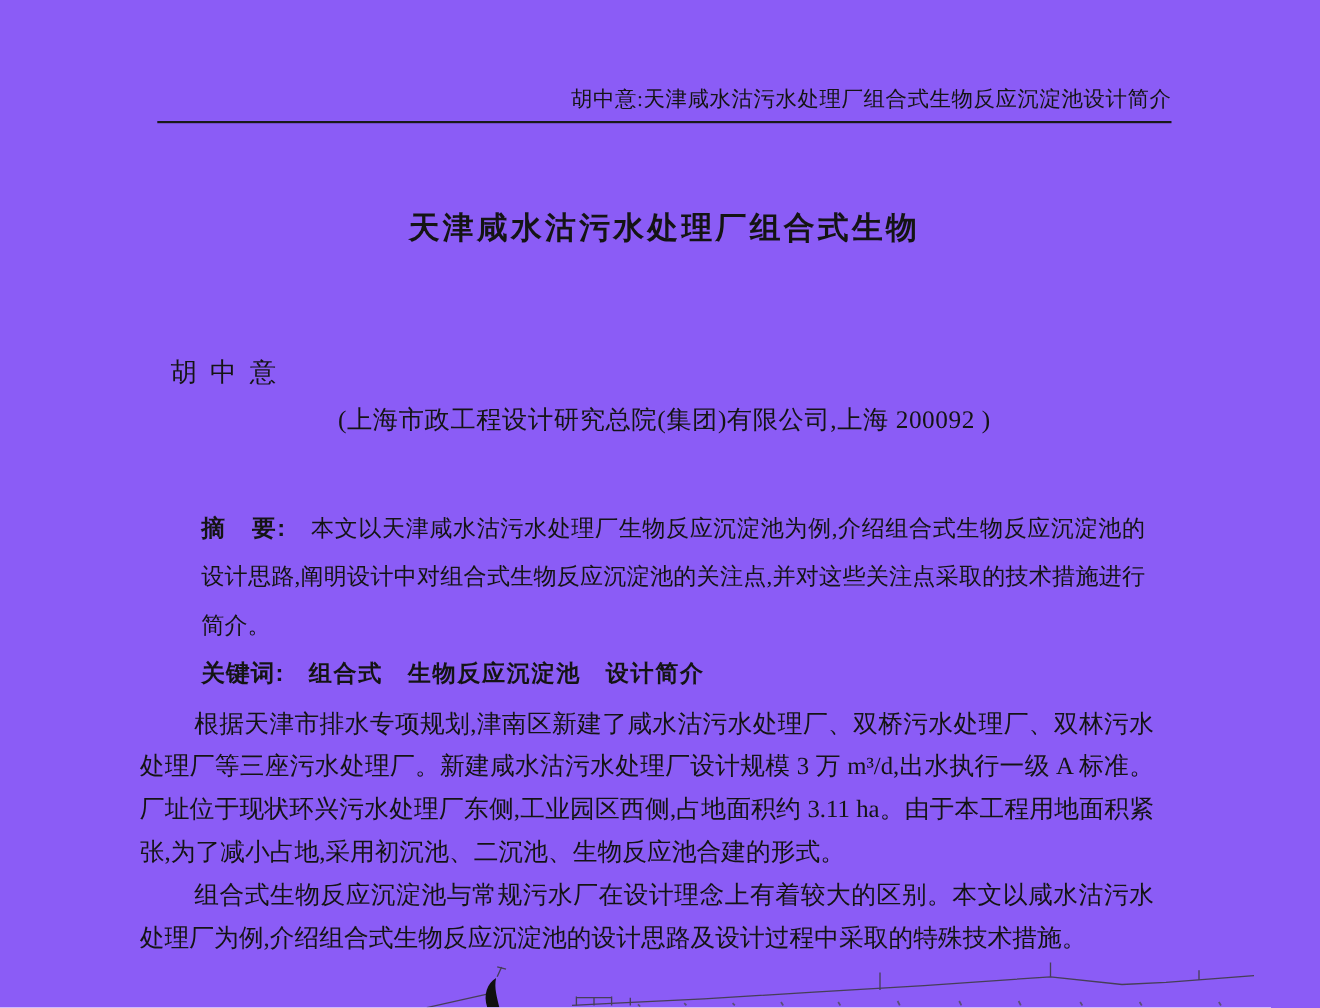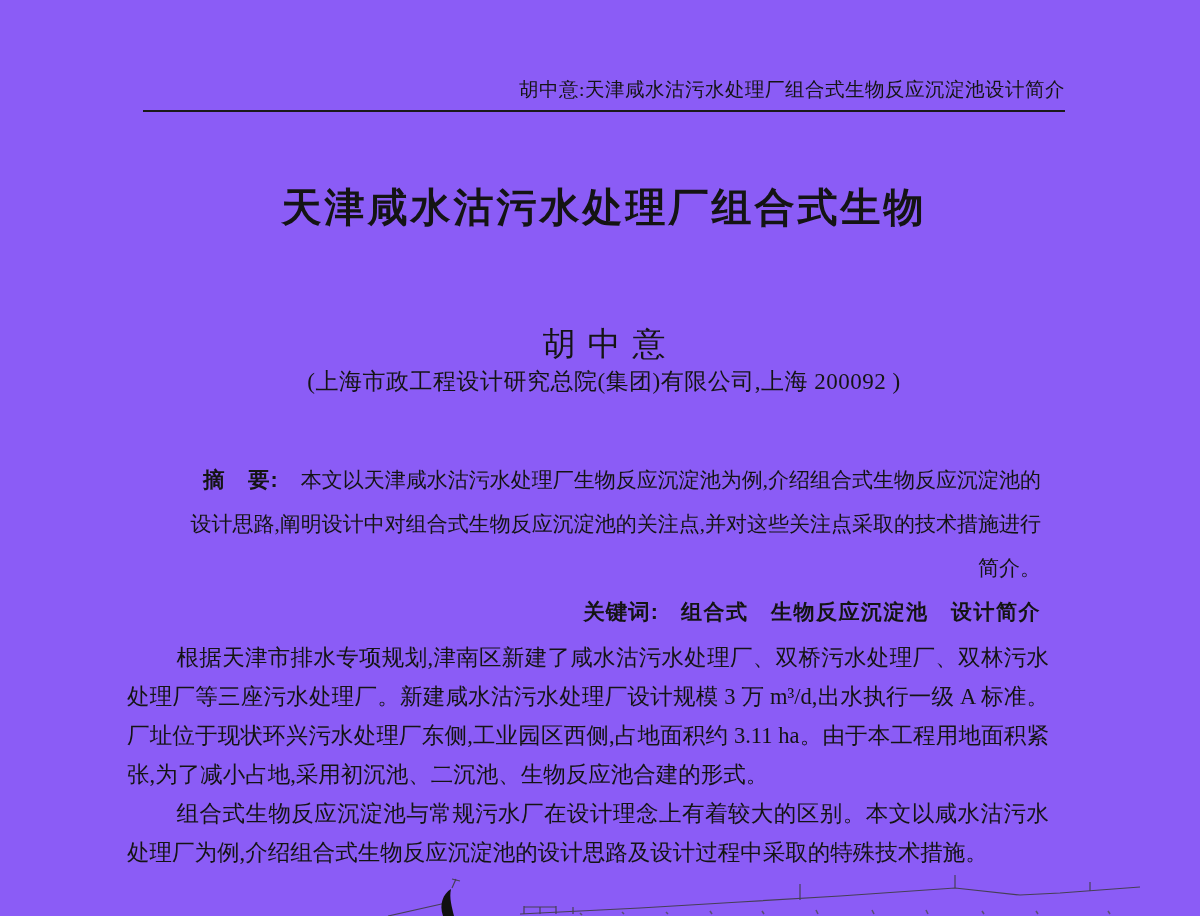--- a/index.html
+++ b/index.html
@@ -39,33 +39,32 @@
   
   .title {
     position: absolute;
     top: 176px;
     left: 143px;
     width: 922px;
     margin: 0;
     text-align: center;
     font-family: "Liberation Sans", sans-serif;
     font-weight: 700;
-    font-size: 40px;
+    font-size: 28px;
     line-height: 62px;
     letter-spacing: 3px;
   }
   .title .tline { display: block; }
   
   .author {
     position: absolute;
     top: 322px;
     left: 143px;
     width: 922px;
-    text-align: center;
-    font-size: 33px;
+    font-size: 24px;
     letter-spacing: 12px;
     text-indent: 12px; 
   }
   .affiliation {
     position: absolute;
     top: 366px;
     left: 143px;
     width: 922px;
     text-align: center;
     font-size: 23px;
@@ -73,21 +72,21 @@
   }
   
   .abstract {
     position: absolute;
     top: 458px;
     left: 183px;
     width: 858px;
     font-size: 21px;
     line-height: 44px;
   }
-  .abstract p { margin: 0; text-align: right; }
+  .abstract p { margin: 0; }
   .abs-p { text-align: justify; }
   .lbl {
     font-family: "Liberation Sans", sans-serif;
     font-weight: 700;
     font-size: 21.5px;
     letter-spacing: 1px;
   }
   .lbl-gap { display: inline-block; width: 22px; }
   .kw-vals {
     font-weight: 600;

